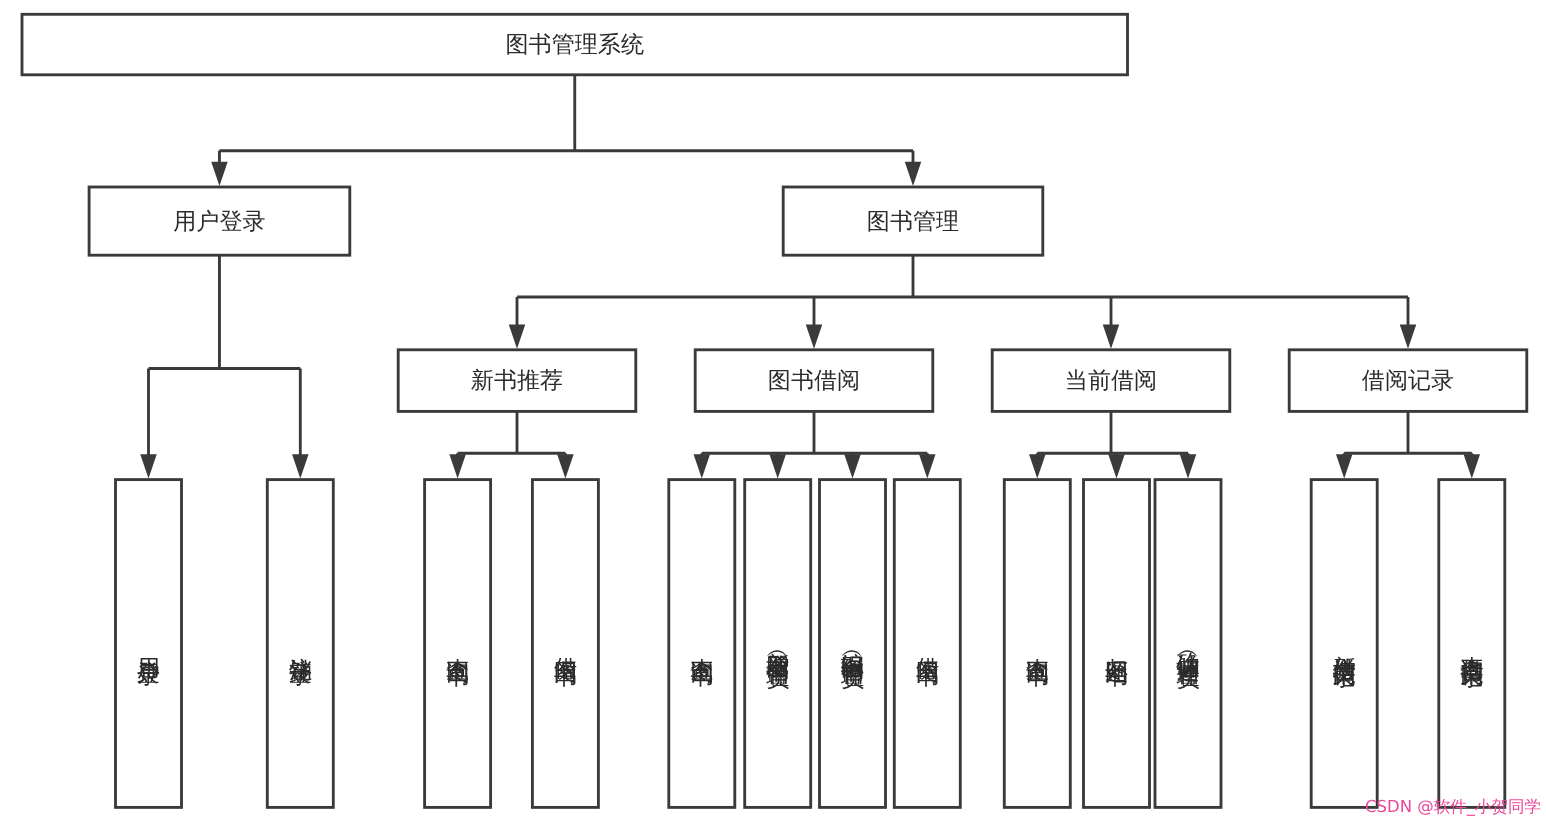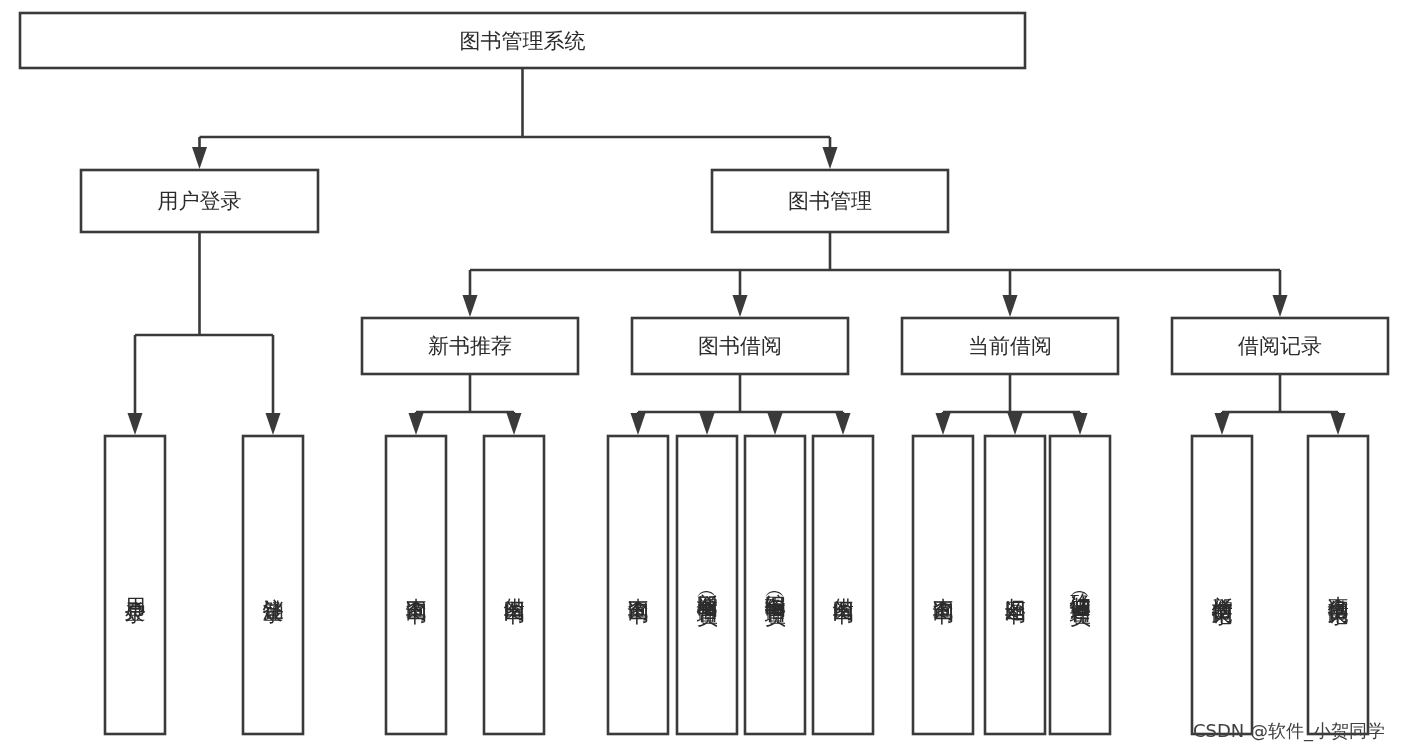--- a/index.html
+++ b/index.html
@@ -11,21 +11,21 @@
   .link{stroke:#3a3a3a;stroke-width:2.6;fill:none;stroke-linecap:butt;}
   .arrow-head{fill:#3a3a3a;stroke:none;}
   .node-label{fill:#2b2b2b;font-family:"DejaVu Sans","Liberation Sans",sans-serif;
               font-size:21px;text-anchor:middle;dominant-baseline:middle;}
   .leaf-label-box{position:absolute;display:flex;align-items:center;justify-content:center;
                   pointer-events:none;}
   .leaf-label{writing-mode:vertical-rl;text-orientation:upright;
               font-family:"DejaVu Sans","Liberation Sans",sans-serif;
               font-size:21px;color:#2b2b2b;line-height:1.06;letter-spacing:2px;
               white-space:nowrap;text-align:center;}
-  .watermark{position:absolute;right:20px;bottom:4px;color:#404040;font-size:18px;
+  .watermark{position:absolute;right:4px;bottom:4px;color:#ec4899;font-size:15px;
              font-family:"DejaVu Sans","Liberation Sans",sans-serif;white-space:nowrap;}
 </style>
 </head>
 <body>
 
 <div id="stage">
 
   <svg id="chart" viewBox="0 0 1405 747">
     <g id="links-layer">
         <polyline points="522.5,68 522.5,137" class="link"></polyline>

